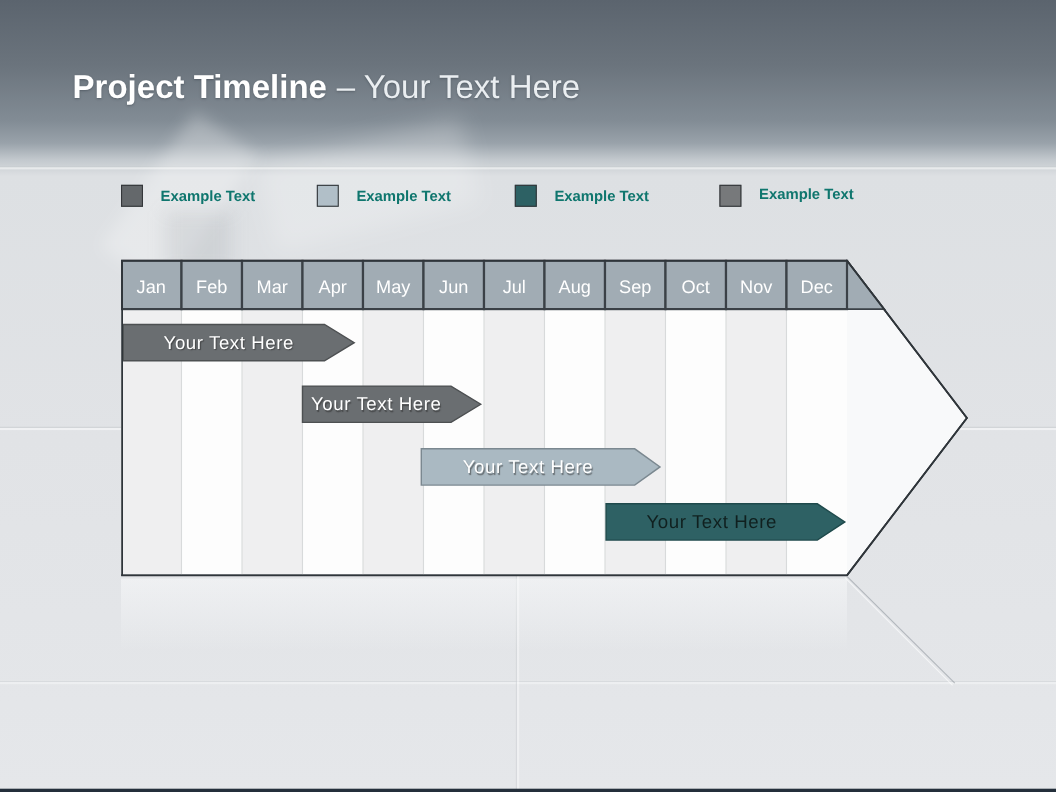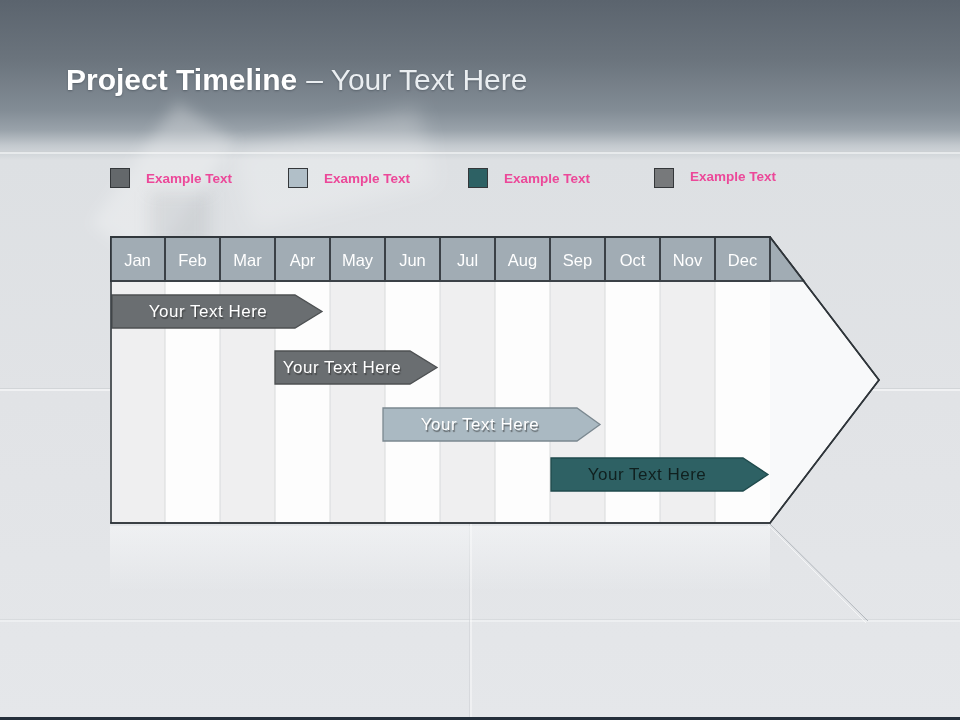--- a/index.html
+++ b/index.html
@@ -30,21 +30,21 @@
   .t-main{font-weight:bold;}
   .t-suffix{font-weight:normal;color:#eaeef1;margin-left:9px;}
 
   .legend{position:absolute;left:0;top:168px;width:960px;height:24px;z-index:3;}
   .legend-item{position:absolute;top:0;display:flex;align-items:center;}
   .legend-item:nth-child(1){left:110px;}
   .legend-item:nth-child(2){left:288px;}
   .legend-item:nth-child(3){left:468px;}
   .legend-item:nth-child(4){left:654px;}
   .swatch{width:18px;height:18px;border:1px solid #34373a;margin-right:16px;flex:0 0 auto;}
-  .legend-label{font-size:13.5px;font-weight:bold;color:#ec4899;white-space:nowrap;}
+  .legend-label{font-size:13.5px;font-weight:bold;color:#0f766e;white-space:nowrap;}
   .legend-item:nth-child(4) .legend-label{position:relative;top:-2px;}
 
   #timeline{position:absolute;left:110px;top:236px;z-index:3;}
   .month-label{font:16.5px "Liberation Sans",sans-serif;}
   .bar-text{font:17px "Liberation Sans",sans-serif;letter-spacing:.5px;}
   .bar-text.light{text-shadow:1px 1.5px 1px rgba(40,40,40,.55);}
 
   
   #refl-fade{position:absolute;left:110px;top:526px;width:660px;height:66px;z-index:2;
     background:linear-gradient(180deg,rgba(251,252,253,.5),rgba(251,252,253,0));}

